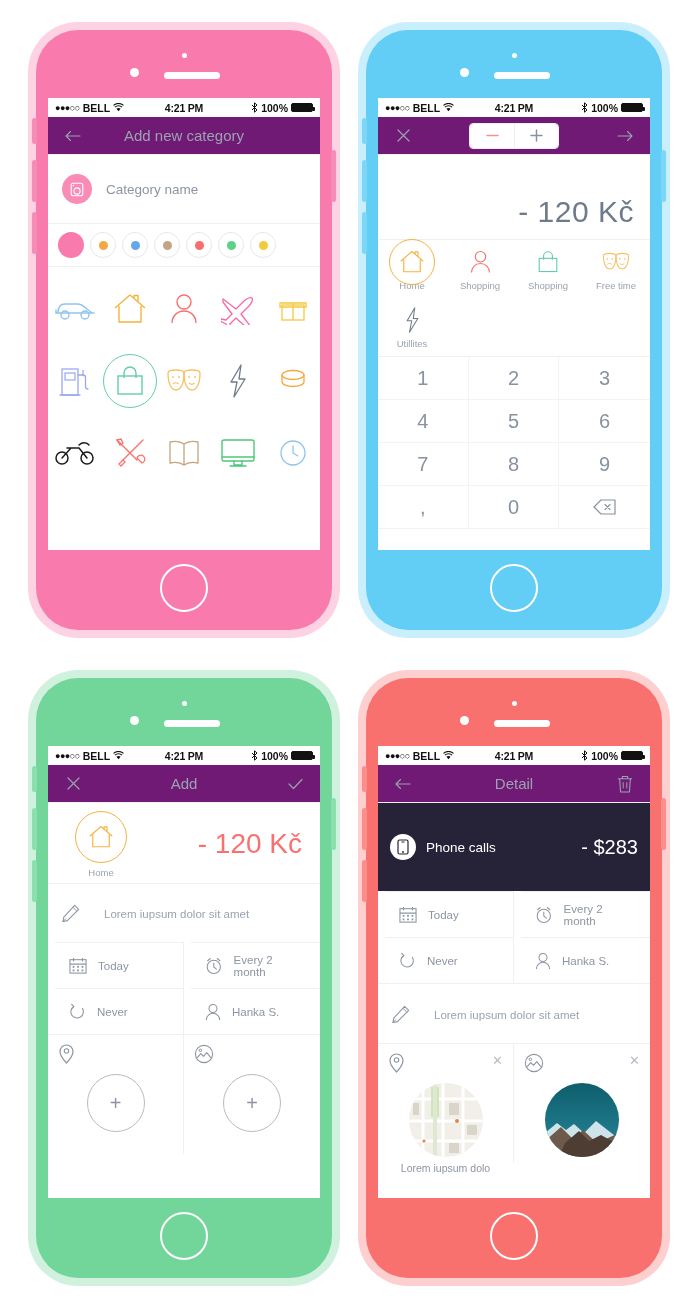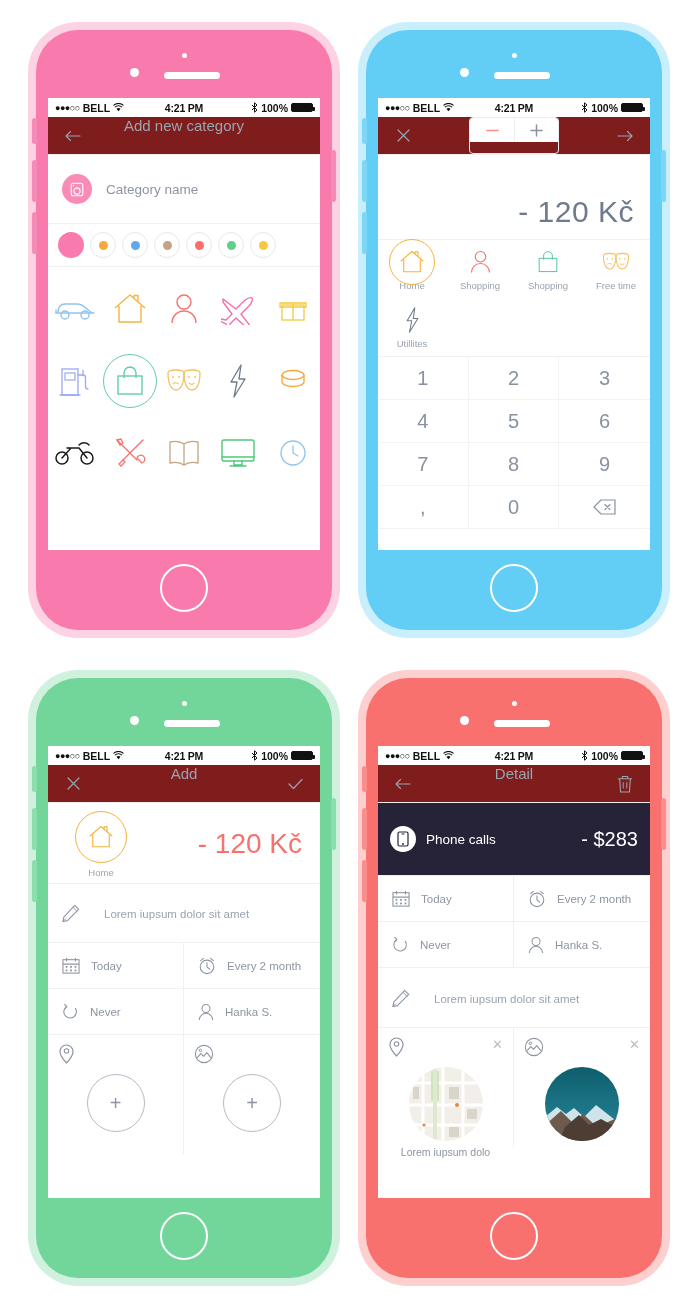--- a/index.html
+++ b/index.html
@@ -68,23 +68,23 @@
   .battery {
     width: 22px; height: 9px; border: 1px solid #111; border-radius: 2px;
     background: #111; position: relative;
   }
   .battery::after {
     content: ""; position: absolute; right: -3px; top: 2.5px;
     width: 2px; height: 4px; background: #111; border-radius: 0 1px 1px 0;
   }
 
   .navbar {
-    height: 38px; display: flex; 
+    height: 38px; display: flex; align-items: center;
     padding: 0 12px; border-bottom: 1px solid #f0f0f2;
-    background: #7f1d1d;
+    background: #701a75;
     gap: 30px;
   }
   .navbar .nav-title {
     flex: 1; text-align: center; font-size: 15px; color: #9aa3b0; font-weight: 300;
   }
   .nav-side { width: 26px; display:flex; align-items:center; justify-content:center; color:#9aa3b0; }
 
   .sep { height: 1px; background: #f0f0f2; }
 
   
@@ -129,38 +129,38 @@
   .add-cat { display:flex; flex-direction:column; align-items:center; gap:4px; width: 78px;}
   .add-cat .ring { width: 52px;height:52px;border-radius:50%;border:1.4px solid #f5b33f; display:flex;align-items:center;justify-content:center;}
   .add-cat .lbl { font-size: 9.5px; color:#9aa3b0; font-weight:300;}
   .add-amount { flex:1; text-align:right; font-size: 28px; font-weight:300; color:#f9716f; padding-right: 4px;}
 
   .note-row { display:flex; align-items:center; gap:24px; padding: 14px; height: 58px; }
   .note-txt { font-size: 11.5px; color:#9aa3b0; font-weight:300; padding-top: 2px;}
 
   .meta-grid { display:grid; grid-template-columns: 1fr 1fr; }
   .meta-cell { height: 46px; display:flex; align-items:center; gap:11px; padding: 0 14px;
-               border-top: 1px solid #f0f0f2; border-right: 1px solid #f0f0f2; }
+               border-top: 1px solid #f0f0f2; border-right: 1px solid #f0f0f2; margin-left: 7px; }
   .meta-cell:nth-child(2n) { border-right: none; }
   .meta-lbl { font-size: 11.5px; color:#8d95a3; font-weight:300; }
 
   .attach-grid { display:grid; grid-template-columns: 1fr 1fr; }
   .attach-cell { height: 120px; border-top: 1px solid #f0f0f2; border-right: 1px solid #f0f0f2;
                  padding: 9px 10px; position: relative; }
   .attach-cell:nth-child(2n) { border-right: none; }
   .attach-plus { width: 58px; height: 58px; border-radius: 50%; border: 1.3px solid #b6bcc6;
                  display:flex; align-items:center; justify-content:center; color:#8d95a3; font-size: 20px; font-weight: 300;
                  margin: 6px auto 0; }
   .attach-x { position:absolute; right: 10px; top: 9px; color:#b6bcc6; font-size: 13px; }
   .attach-thumb { width: 74px; height: 74px; border-radius: 50%; margin: 6px auto 0; overflow:hidden; }
   .attach-cap { font-size: 10.5px; color:#8d95a3; font-weight: 300; text-align:center; margin-top: 5px;
                 white-space: nowrap; overflow: hidden; }
 
   
-  .detail-card { background: #262338; height: 72px; display:flex; align-items:center; padding: 0 12px; gap: 10px;}
+  .detail-card { background: #262338; height: 88px; display:flex; align-items:center; padding: 0 12px; gap: 10px;}
   .detail-icon { width: 26px;height:26px;border-radius:50%;background:#fff; display:flex;align-items:center;justify-content:center; flex:0 0 auto;}
   .detail-name { font-size: 13.5px; color:#fff; font-weight: 400; flex:1; }
   .detail-amt { font-size: 20px; color:#fff; font-weight: 300; }
 </style>
 </head>
 <body>
 
 <div class="board">
 
   <div class="phone" style="left:36px; top:30px;">

